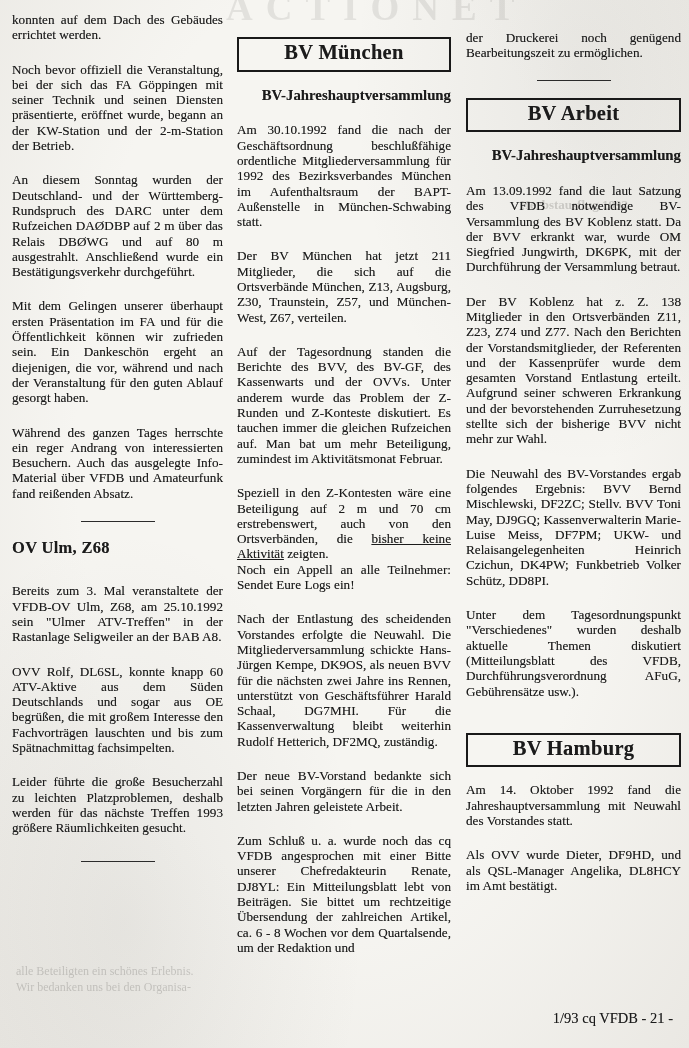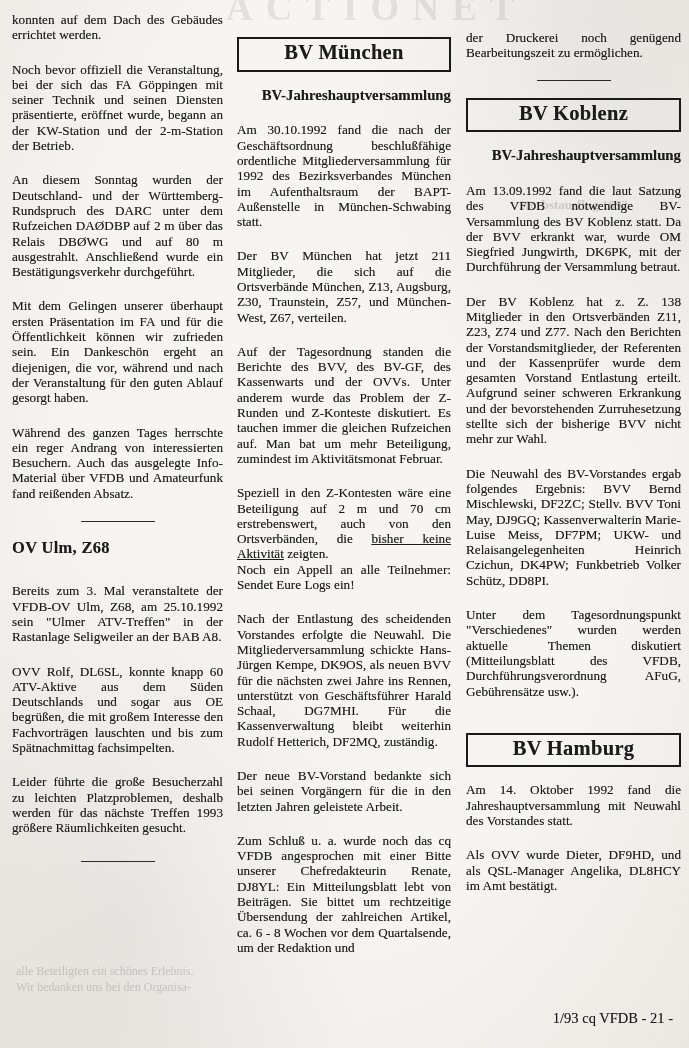--- a/index.html
+++ b/index.html
@@ -72,27 +72,27 @@
     <p>Noch ein Appell an alle Teilnehmer: Sendet Eure Logs ein!</p>
     <p>Nach der Entlastung des scheidenden Vorstandes erfolgte die Neuwahl. Die Mitgliederversammlung schickte Hans-Jürgen Kempe, DK9OS, als neuen BVV für die nächsten zwei Jahre ins Rennen, unterstützt von Geschäftsführer Harald Schaal, DG7MHI. Für die Kassenverwaltung bleibt weiterhin Rudolf Hetterich, DF2MQ, zuständig.</p>
     <p>Der neue BV-Vorstand bedankte sich bei seinen Vorgängern für die in den letzten Jahren geleistete Arbeit.</p>
     <p>Zum Schluß u. a. wurde noch das cq VFDB angesprochen mit einer Bitte unserer Chefredakteurin Renate, DJ8YL: Ein Mitteilungsblatt lebt von Beiträgen. Sie bittet um rechtzeitige Übersendung der zahlreichen Artikel, ca. 6 - 8 Wochen vor dem Quartalsende, um der Redaktion und</p>
   </div>
 
   <div class="col col3">
     <p>der Druckerei noch genügend Bearbeitungszeit zu ermöglichen.</p>
     <hr class="divider divider-first">
     <div class="bv-box">
-      <span>BV Koblenz</span>
+      <span>BV Arbeit</span>
     </div>
     <h3 class="sub">BV-Jahreshauptversammlung</h3>
     <p>Am 13.09.1992 fand die laut Satzung des VFDB notwendige BV-Versammlung des BV Koblenz statt. Da der BVV erkrankt war, wurde OM Siegfried Jungwirth, DK6PK, mit der Durchführung der Versammlung betraut.</p>
     <p>Der BV Koblenz hat z. Z. 138 Mitglieder in den Ortsverbänden Z11, Z23, Z74 und Z77. Nach den Berichten der Vorstandsmitglieder, der Referenten und der Kassenprüfer wurde dem gesamten Vorstand Entlastung erteilt. Aufgrund seiner schweren Erkrankung und der bevorstehenden Zurruhesetzung stellte sich der bisherige BVV nicht mehr zur Wahl.</p>
     <p>Die Neuwahl des BV-Vorstandes ergab folgendes Ergebnis: BVV Bernd Mischlewski, DF2ZC; Stellv. BVV Toni May, DJ9GQ; Kassenverwalterin Marie-Luise Meiss, DF7PM; UKW- und Relaisangelegenheiten Heinrich Czichun, DK4PW; Funkbetrieb Volker Schütz, DD8PI.</p>
-    <p>Unter dem Tagesordnungspunkt "Verschiedenes" wurden werden aktuelle Themen diskutiert (Mitteilungsblatt des VFDB, Durchführungsverordnung AFuG, Gebührensätze usw.).</p>
+    <p>Unter dem Tagesordnungspunkt "Verschiedenes" wurden deshalb aktuelle Themen diskutiert (Mitteilungsblatt des VFDB, Durchführungsverordnung AFuG, Gebührensätze usw.).</p>
     <div class="bv-box hamburg-box">
       <span>BV Hamburg</span>
     </div>
     <p>Am 14. Oktober 1992 fand die Jahreshauptversammlung mit Neuwahl des Vorstandes statt.</p>
     <p>Als OVV wurde Dieter, DF9HD, und als QSL-Manager Angelika, DL8HCY im Amt bestätigt.</p>
   </div>
 
   <div class="footer">1/93 cq VFDB - 21 -</div>
 </div>
 

